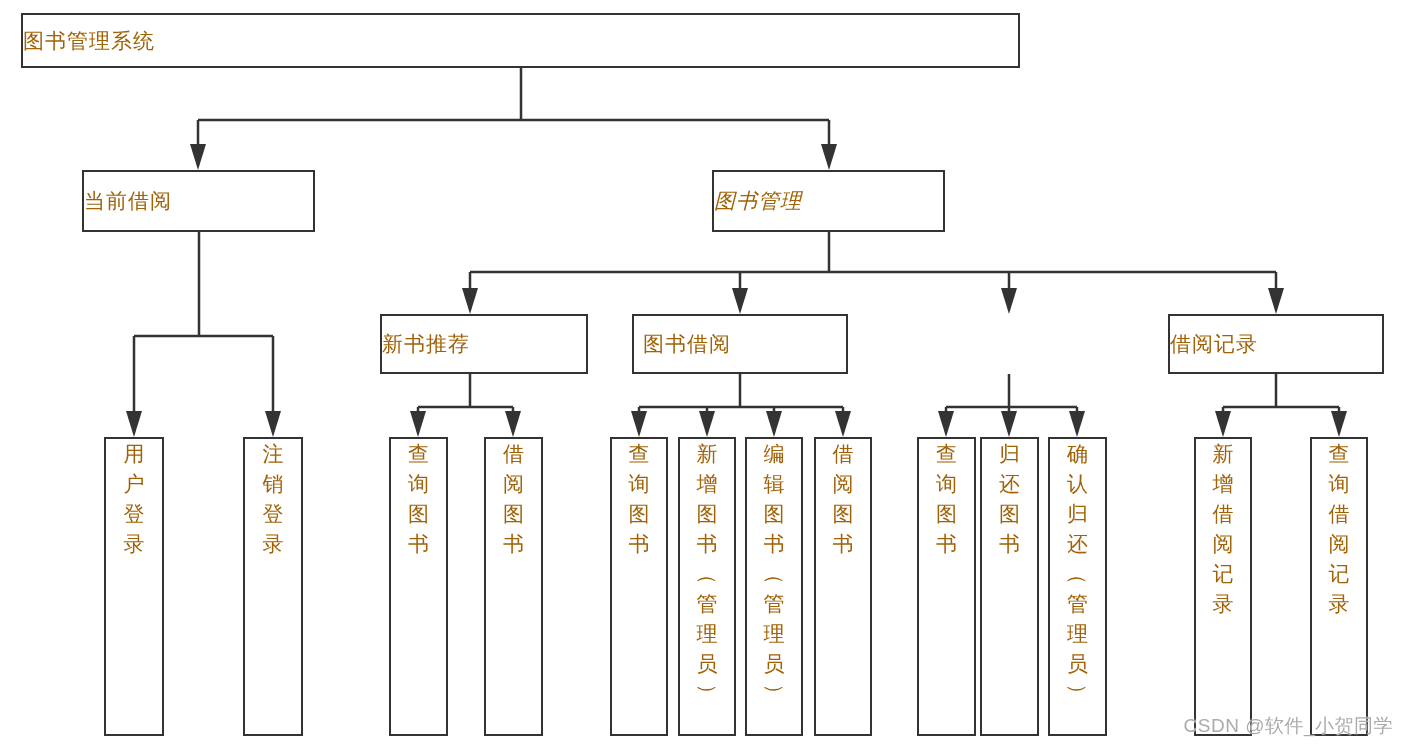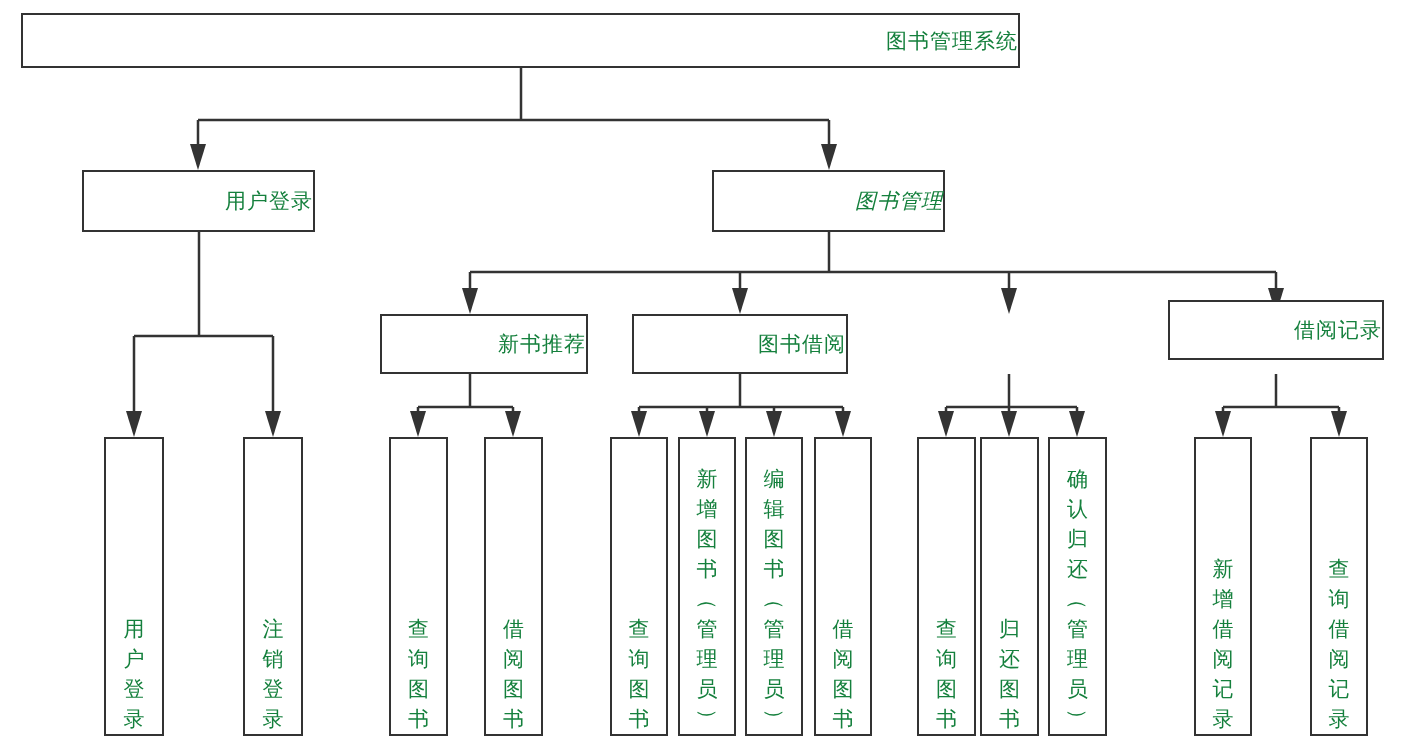--- a/index.html
+++ b/index.html
@@ -21,24 +21,24 @@
     top: 0;
     width: 1405px;
     height: 747px;
     pointer-events: none;
   }
   .box {
     position: absolute;
     box-sizing: border-box;
     border: 2.5px solid #333333;
     background: #ffffff;
-    color: #15803d;
+    color: #a16207;
     display: flex;
     align-items: center;
-    justify-content: flex-end;
+    justify-content: flex-start;
   }
   .h-box {
     font-size: 21px;
     letter-spacing: 1px;
     white-space: nowrap;
   }
   .v-box {
     flex-direction: column;
     font-size: 21px;
   }
@@ -51,21 +51,21 @@
   .v-box .vchar.rot {
     transform: rotate(90deg);
   }
   
   .n-root            { left: 21px;   top: 13px;  width: 999px; height: 55px; }
   .n-user-login      { left: 82px;   top: 170px; width: 233px; height: 62px; }
   .n-book-management { left: 712px;  top: 170px; width: 233px; height: 62px; font-style: italic; }
   .n-new-book        { left: 380px;  top: 314px; width: 208px; height: 60px; }
   .n-book-borrow     { left: 632px;  top: 314px; width: 216px; height: 60px; padding-left: 9px; }
   .n-current-borrow  { left: 901px;  top: 314px; width: 216px; height: 60px; }
-  .n-borrow-records  { left: 1168px; top: 300px; width: 216px; height: 60px; }
+  .n-borrow-records  { left: 1168px; top: 314px; width: 216px; height: 60px; }
 
   .l-user-login      { left: 104px;  top: 437px; width: 60px; height: 299px; }
   .l-logout          { left: 243px;  top: 437px; width: 60px; height: 299px; }
   .l-query-1         { left: 389px;  top: 437px; width: 59px; height: 299px; }
   .l-borrow-1        { left: 484px;  top: 437px; width: 59px; height: 299px; }
   .l-query-2         { left: 610px;  top: 437px; width: 58px; height: 299px; }
   .l-add-book        { left: 678px;  top: 437px; width: 58px; height: 299px; }
   .l-edit-book       { left: 745px;  top: 437px; width: 58px; height: 299px; }
   .l-borrow-2        { left: 814px;  top: 437px; width: 58px; height: 299px; }
   .l-query-3         { left: 917px;  top: 437px; width: 59px; height: 299px; }
@@ -135,21 +135,21 @@
       <polygon points="1215,411 1231,411 1223,437"></polygon>
       <polygon points="1331,411 1347,411 1339,437"></polygon>
     </g>
   </svg>
 
   <div class="box h-box n-root">
     <span>图书管理系统</span>
   </div>
 
   <div class="box h-box n-user-login">
-    <span>用户登录</span>
+    <span>当前借阅</span>
   </div>
   <div class="box h-box n-book-management">
     <span>图书管理</span>
   </div>
 
   <div class="box h-box n-new-book">
     <span>新书推荐</span>
   </div>
   <div class="box h-box n-book-borrow">
     <span>图书借阅</span>
@@ -253,14 +253,15 @@
     </div>
   <div class="box v-box l-query-record">
       <span class="vchar">查</span>
       <span class="vchar">询</span>
       <span class="vchar">借</span>
       <span class="vchar">阅</span>
       <span class="vchar">记</span>
       <span class="vchar">录</span>
     </div>
 
+  <div class="watermark">CSDN @软件_小贺同学</div>
 
 </div>
 
 </body></html>

